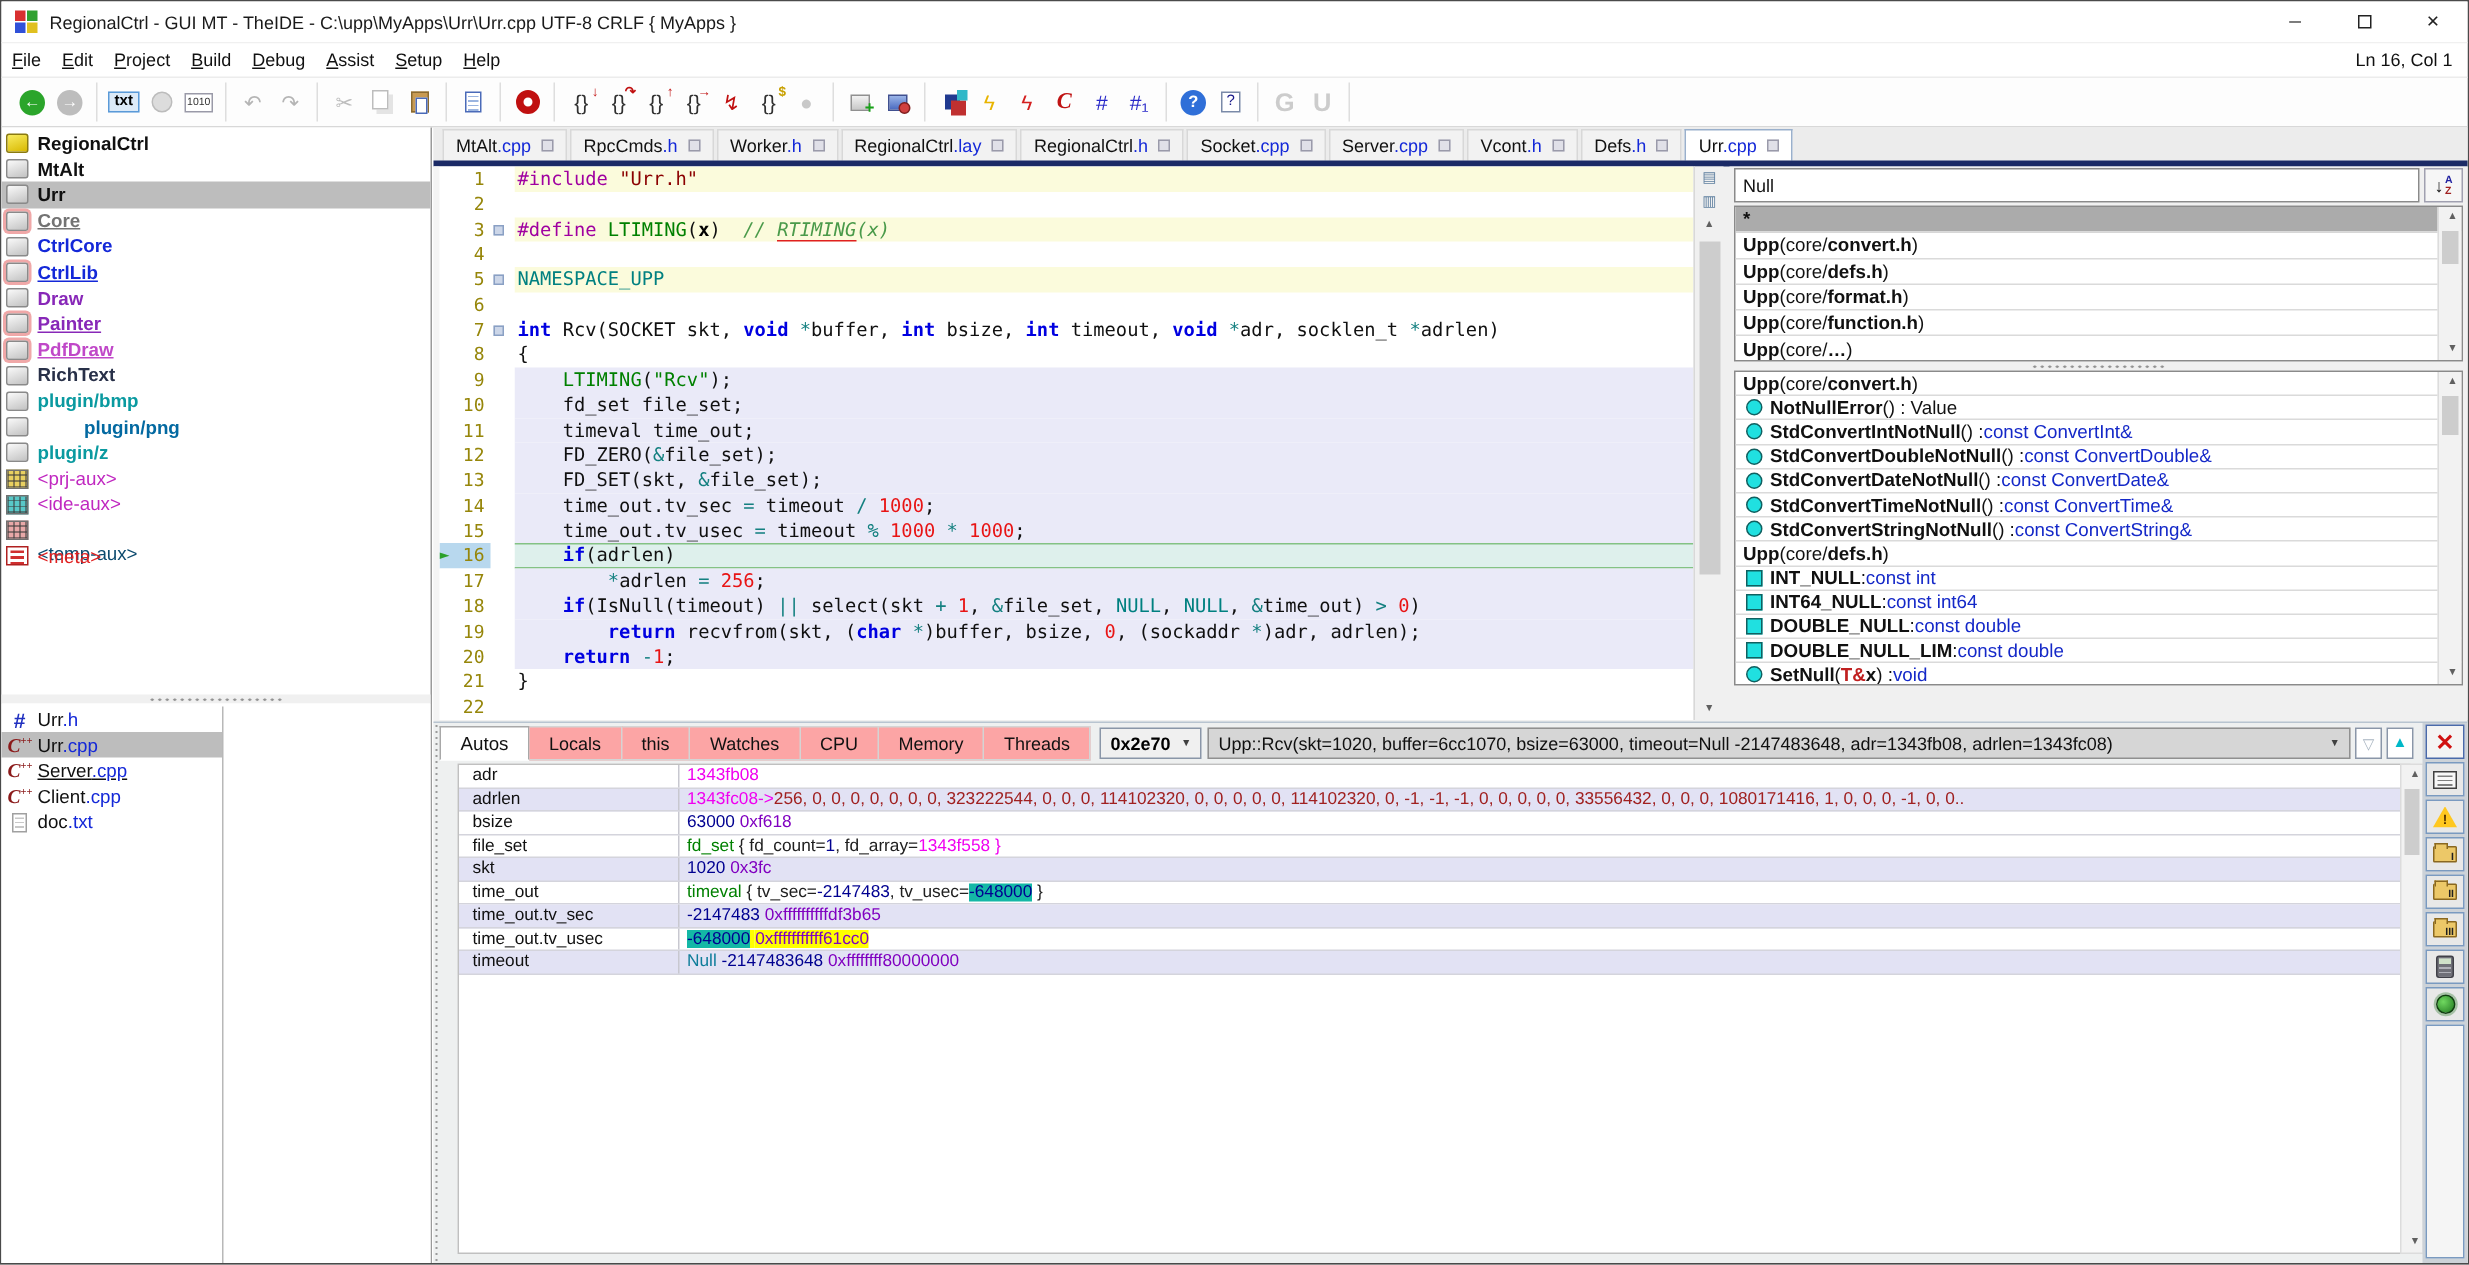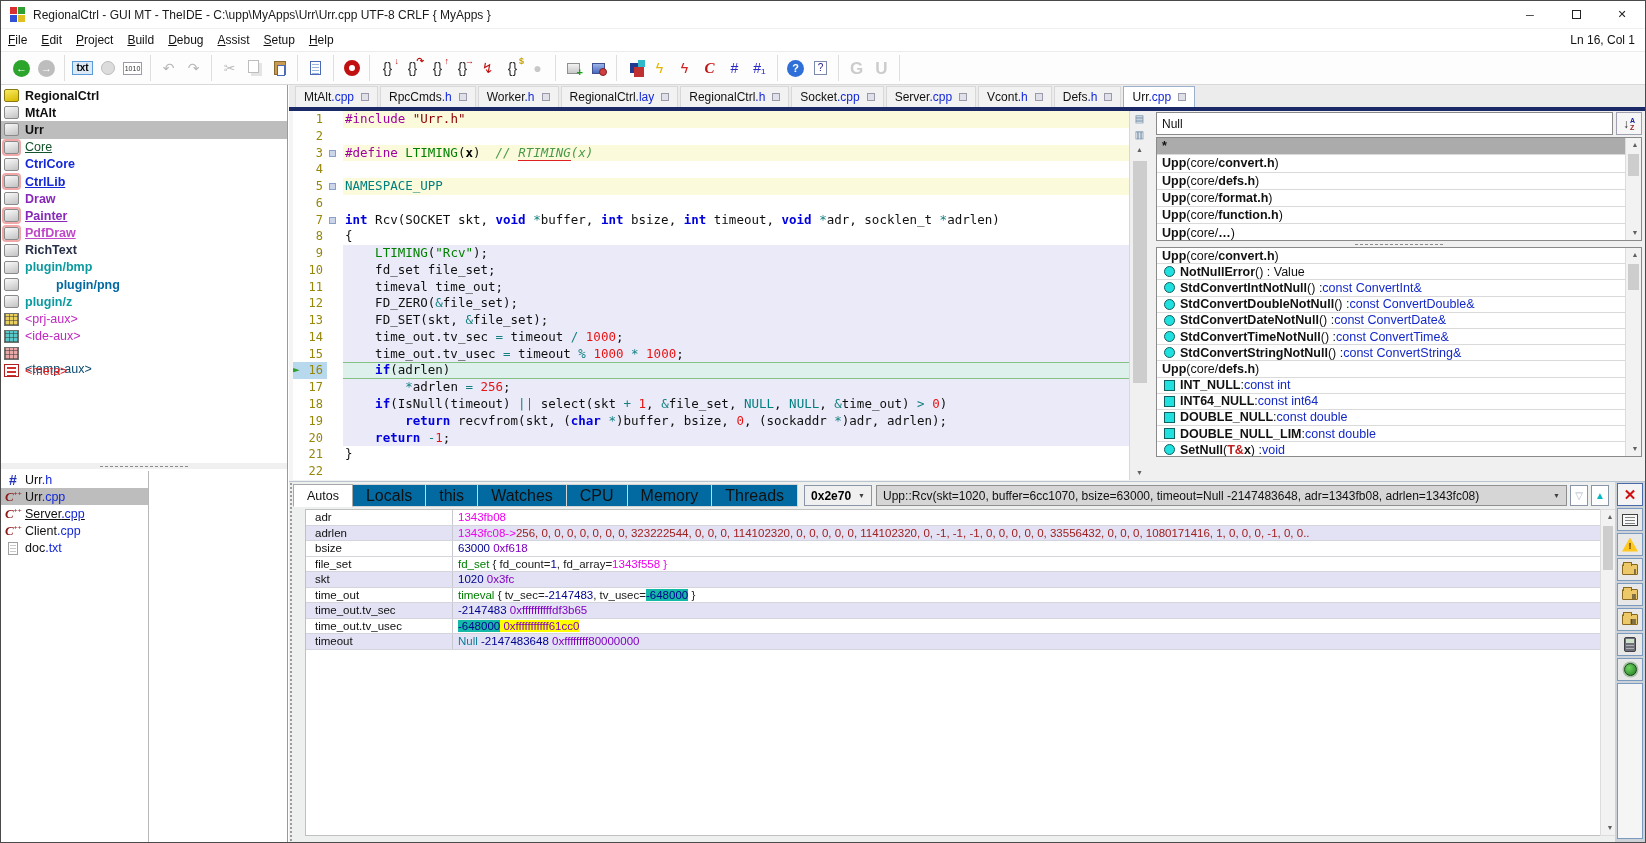--- a/index.html
+++ b/index.html
@@ -133,21 +133,21 @@
   .ic-fn { width:11px; height:11px; flex:0 0 11px; border-radius:50%; background:#20e0e0; border:1.5px solid #106060; margin:0 5px 0 2px; }
   .ic-cn { width:11px; height:11px; flex:0 0 11px; background:#20e0e0; border:1.5px solid #106060; margin:0 5px 0 2px; }
   .vscroll { position:absolute; right:0; top:0; bottom:0; width:16px; background:#f2f2f2; border-left:1px solid #dcdcdc; display:flex; flex-direction:column; }
   .vs-track { flex:1; position:relative; }
   .vs-thumb { position:absolute; left:2px; right:2px; background:#cdcdcd; }
   .astatus { position:absolute; left:3px; right:3px; top:348px; height:20px; background:#fff; border:1px solid #8a8a8a; font-size:12.5px; line-height:18px; padding-left:6px; color:#111; }
 
   
   .debugger { position:absolute; left:0; top:396px; right:0; bottom:0; background:#eef0f0; border-top:1px solid #b8c4d0; }
   .dtabs { position:absolute; left:4px; top:1px; right:36px; height:25px; display:flex; align-items:center; }
-  .dtab { height:23px; padding:0 13px; display:flex; align-items:center; font-size:16px; color:#111; background:#0369a1; border:1px solid #d4d4d4; border-left:none; }
+  .dtab { height:23px; padding:0 13px; display:flex; align-items:center; font-size:12px; color:#111; background:#fca5a5; border:1px solid #d4d4d4; border-left:none; }
   .dtab:first-child { border-left:1px solid #d4d4d4; }
   .dtab.active { background:#fff; border:1px solid #a8a8a8; border-bottom:1px solid #fff; font-size:12.5px; }
   .ddrop { margin-left:6px; height:21px; border:1px solid #8a96a8; background:#f0f0f0; font-weight:bold; font-size:12px; display:flex; align-items:center; padding:0 6px; color:#000; }
   .ddrop .car { font-size:7px; margin-left:7px; color:#404040; }
   .dframe { flex:1; margin-left:4px; height:21px; border:1px solid #909090; background:#d6d6d6; font-size:12px; color:#101010; display:flex; align-items:center; padding:0 6px; overflow:hidden; white-space:nowrap; }
   .dframe .txt { flex:1; overflow:hidden; }
   .dframe .car { font-size:7px; color:#404040; margin-left:4px; }
   .dbtn { width:18px; height:21px; margin-left:3px; border:1px solid #8a96a8; background:#fff; display:flex; align-items:center; justify-content:center; font-size:10px; }
   .dbtn.down { color:#a8b4c0; } .dbtn.up { color:#00b8c8; }
   .dtable { position:absolute; left:16px; top:27px; width:1302px; bottom:6px; background:#fff; border:1px solid #c0c0c0; overflow:hidden; }
@@ -336,21 +336,21 @@
           <div class="pkg-row">
             <span class="pkg-ic pkg-box gray"></span>
             <span style="color: rgb(16, 16, 16); font-weight: bold;">MtAlt</span>
           </div>
           <div class="pkg-row sel">
             <span class="pkg-ic pkg-box gray"></span>
             <span style="color: rgb(16, 16, 16); font-weight: bold;">Urr</span>
           </div>
           <div class="pkg-row">
             <span class="pkg-ic pkg-box red"></span>
-            <span style="color: #14532d; font-weight: normal; text-decoration: underline;">Core</span>
+            <span style="color: #737373; font-weight: bold; text-decoration: underline;">Core</span>
           </div>
           <div class="pkg-row">
             <span class="pkg-ic pkg-box gray"></span>
             <span style="color: rgb(20, 40, 216); font-weight: bold;">CtrlCore</span>
           </div>
           <div class="pkg-row">
             <span class="pkg-ic pkg-box red"></span>
             <span style="color: rgb(20, 40, 216); font-weight: bold; text-decoration: underline;">CtrlLib</span>
           </div>
           <div class="pkg-row">

